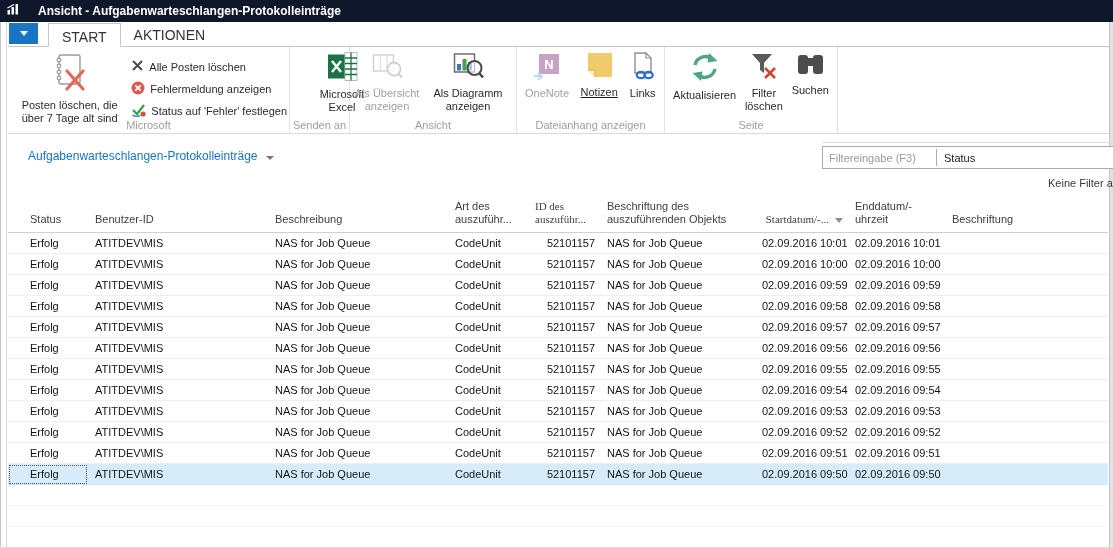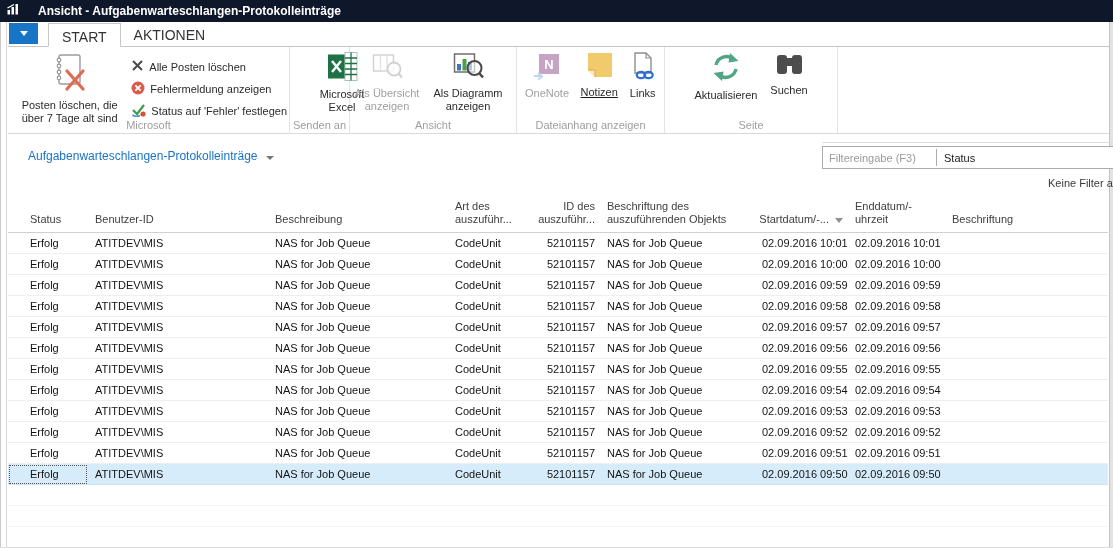--- a/index.html
+++ b/index.html
@@ -63,21 +63,21 @@
   .fb-divider { width:1px; height:17px; background:#ababab; }
   .fb-col { padding:0 7px; color:#222; }
   .filter-state { position:absolute; left:1048px; top:177px; font-size:11px; color:#3a3a3a; white-space:nowrap; }
 
   
   .grid-wrap { position:absolute; left:8px; top:200px; width:1100px; }
   table { border-collapse:collapse; table-layout:fixed; width:1100px; font-size:11px; }
   th { text-align:left; vertical-align:bottom; font-weight:normal; color:#404040; padding:0 4px 6px 7px;
        border-bottom:1px solid #d0d0d0; line-height:13px; }
   th.c-status, td.c-status { padding-left:22px; }
-  th.num { text-align:right; padding-right:5px; }
+  th.num { padding-right:5px;font-family:Liberation Serif, serif; }
   .hr { display:flex; justify-content:flex-end; align-items:flex-end; gap:6px; }
   .sort-caret { width:0; height:0; border-left:4px solid transparent; border-right:4px solid transparent; border-top:5px solid #8f8f8f; margin-bottom:3px; }
   td { height:21px; padding:0 4px 0 7px; border-bottom:1px solid #efefef; white-space:nowrap; overflow:hidden; color:#141414; }
   td.num { text-align:right; padding-right:5px; }
   tr.selected td { background:#D7ECFA; border-bottom:1px solid #cfe4f2; }
   tr.selected td:first-child { outline:1px dotted #555; outline-offset:-2px; }
   tr.empty td { border-bottom:1px solid #f4f4f4; }
 </style>
 </head>
 <body>
@@ -237,20 +237,29 @@
     <div class="big-btn bb-refresh">
       <span>
         <svg width="30" height="30" viewBox="0 0 30 30">
           <path d="M5 13 A 10.5 10.5 0 0 1 22.5 7.5" fill="none" stroke="#4FA584" stroke-width="3.4"></path>
           <polygon points="19,1 27.5,9 17.5,10.5" fill="#4FA584"></polygon>
           <path d="M25 17 A 10.5 10.5 0 0 1 7.5 22.5" fill="none" stroke="#4FA584" stroke-width="3.4"></path>
           <polygon points="11,29 2.5,21 12.5,19.5" fill="#4FA584"></polygon>
         </svg>
       </span>
       <span class="lbl">Aktualisieren</span>
+    </div>
+    <div class="big-btn bb-clrfilter">
+      <span>
+        <svg width="27" height="28" viewBox="0 0 27 28">
+          <polygon points="2,2 22,2 14,11 14,21 10,18 10,11" fill="#5a5a5a"></polygon>
+          <path d="M15 16 L25 26 M25 16 L15 26" stroke="#CD4631" stroke-width="2.6"></path>
+        </svg>
+      </span>
+      <span class="lbl">Filter löschen</span>
     </div>
     <div class="big-btn bb-search">
       <span>
         <svg width="27" height="25" viewBox="0 0 27 25">
           <rect x="1" y="3" width="10" height="19" rx="3" fill="#4d4d4d"></rect>
           <rect x="16" y="3" width="10" height="19" rx="3" fill="#4d4d4d"></rect>
           <rect x="10" y="6" width="7" height="8" fill="#4d4d4d"></rect>
           <rect x="12" y="15" width="3" height="4" fill="#fff"></rect>
         </svg>
       </span>

